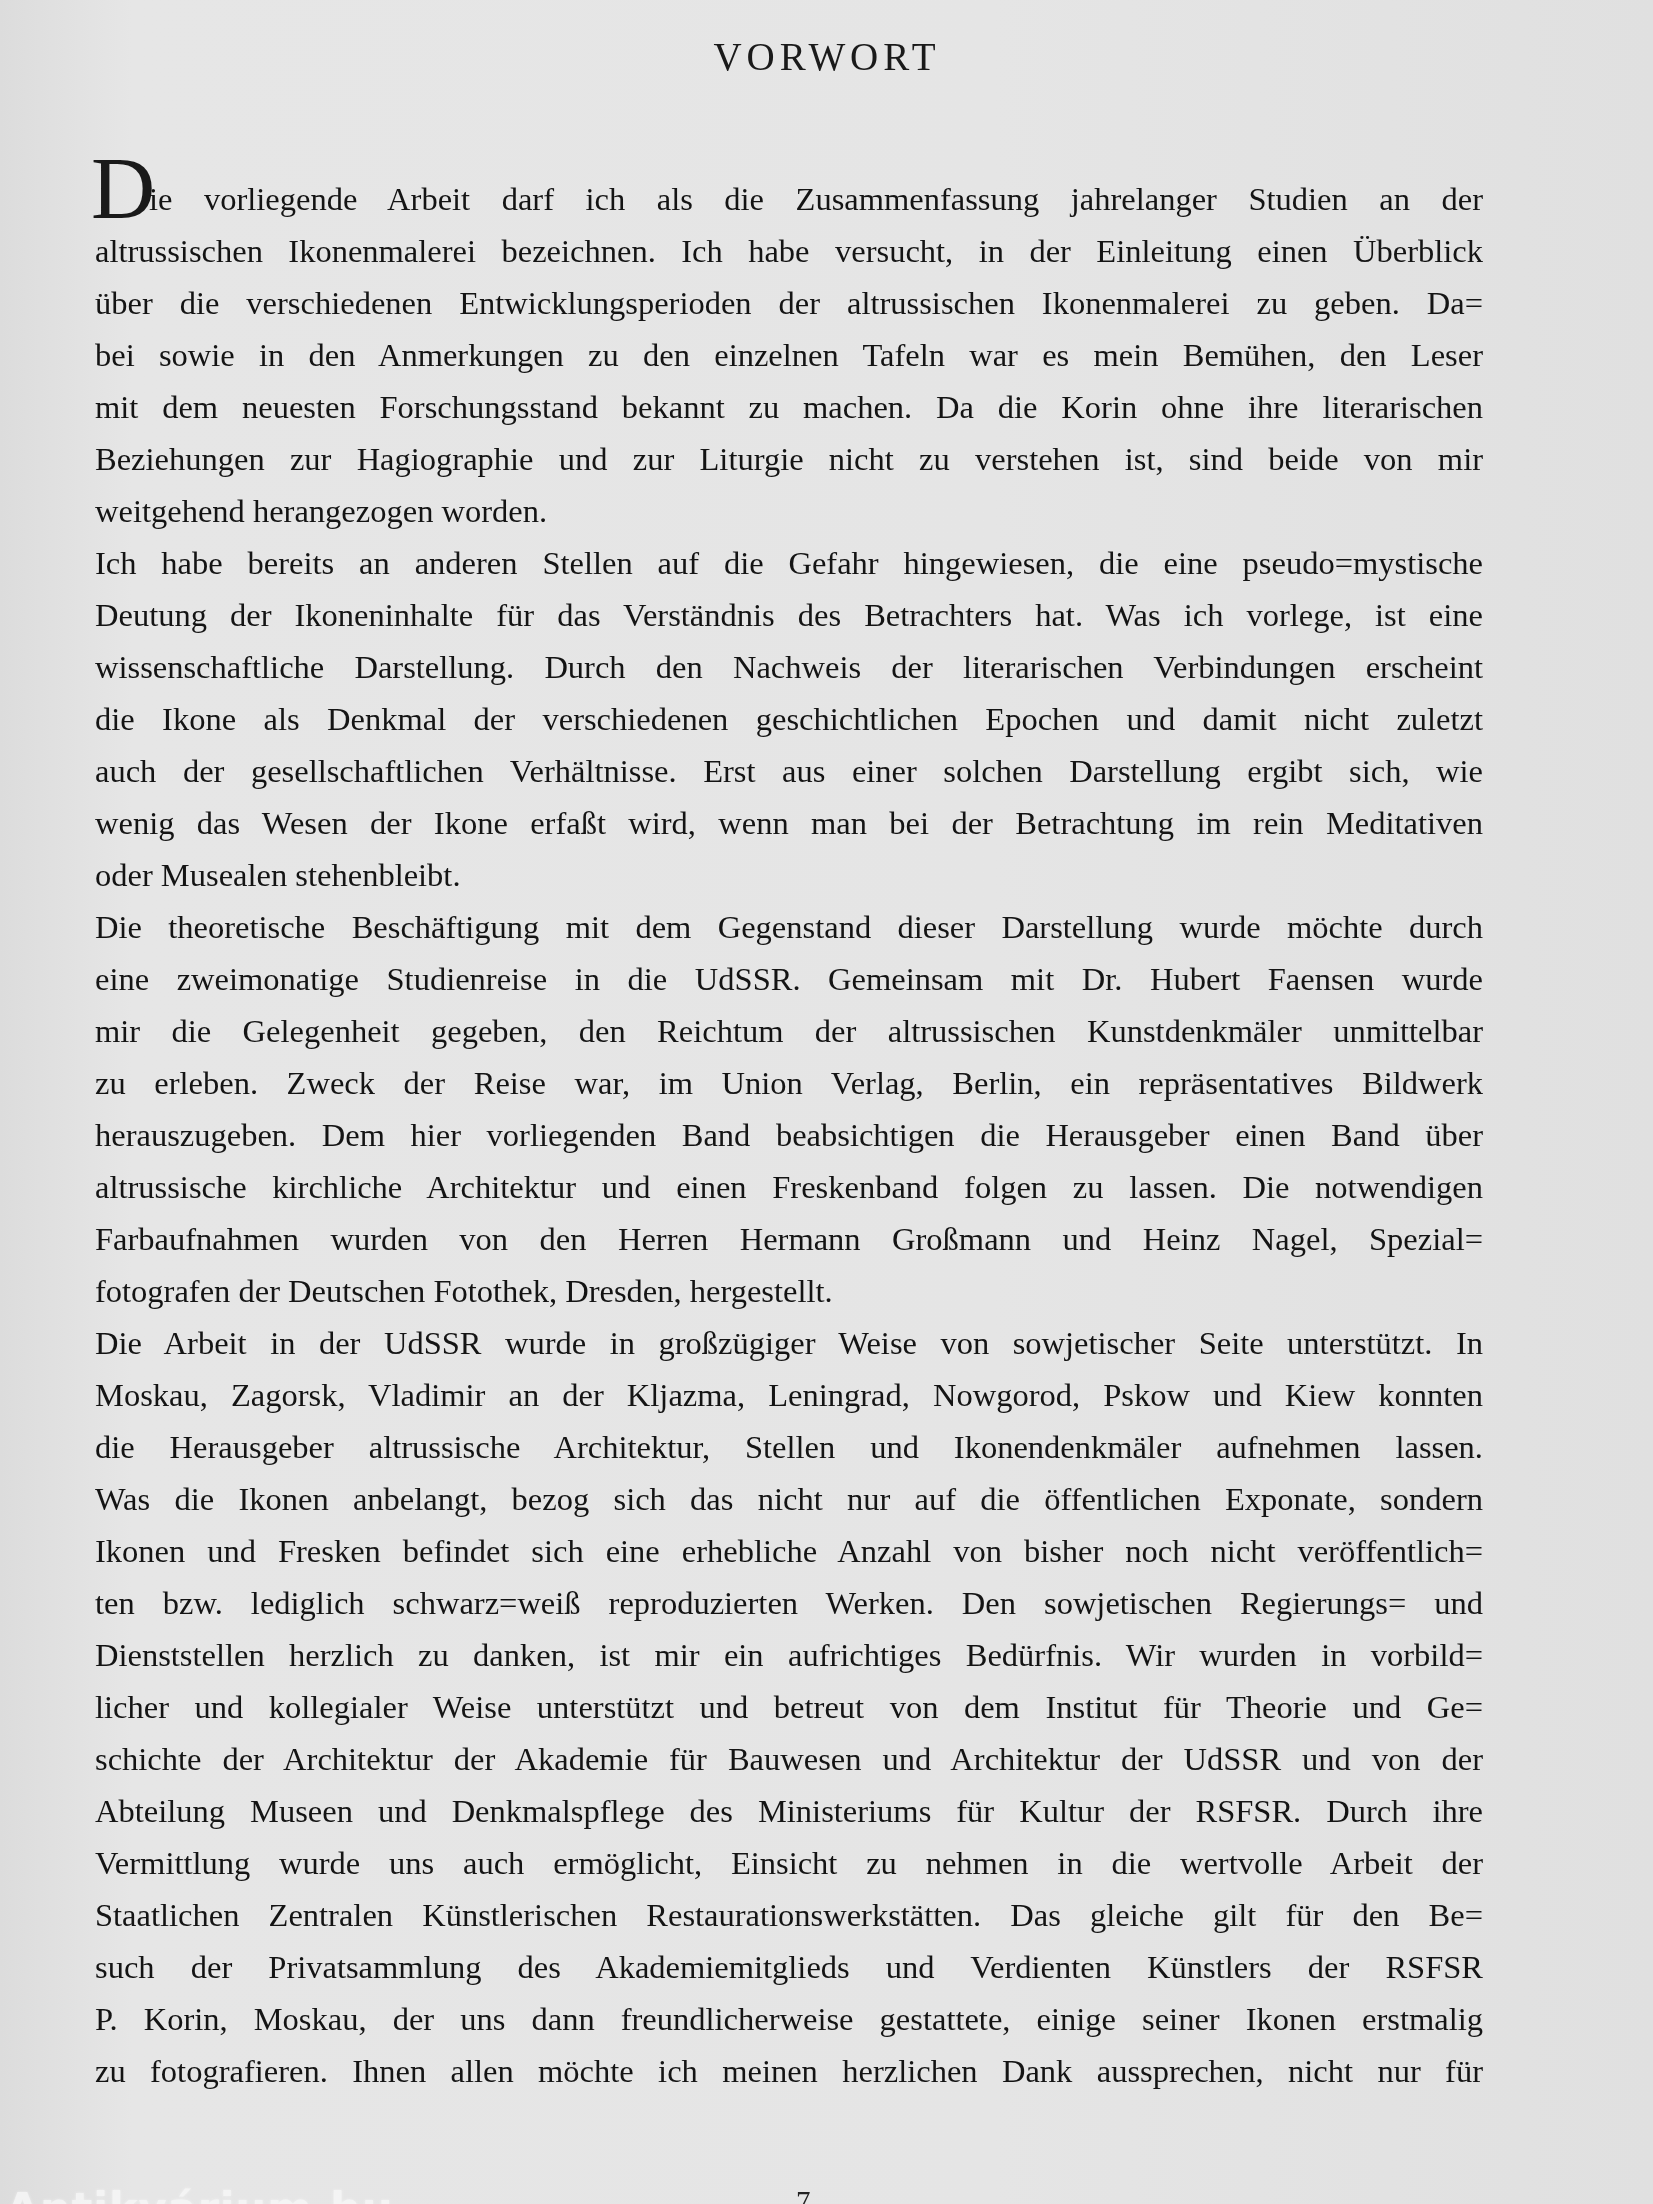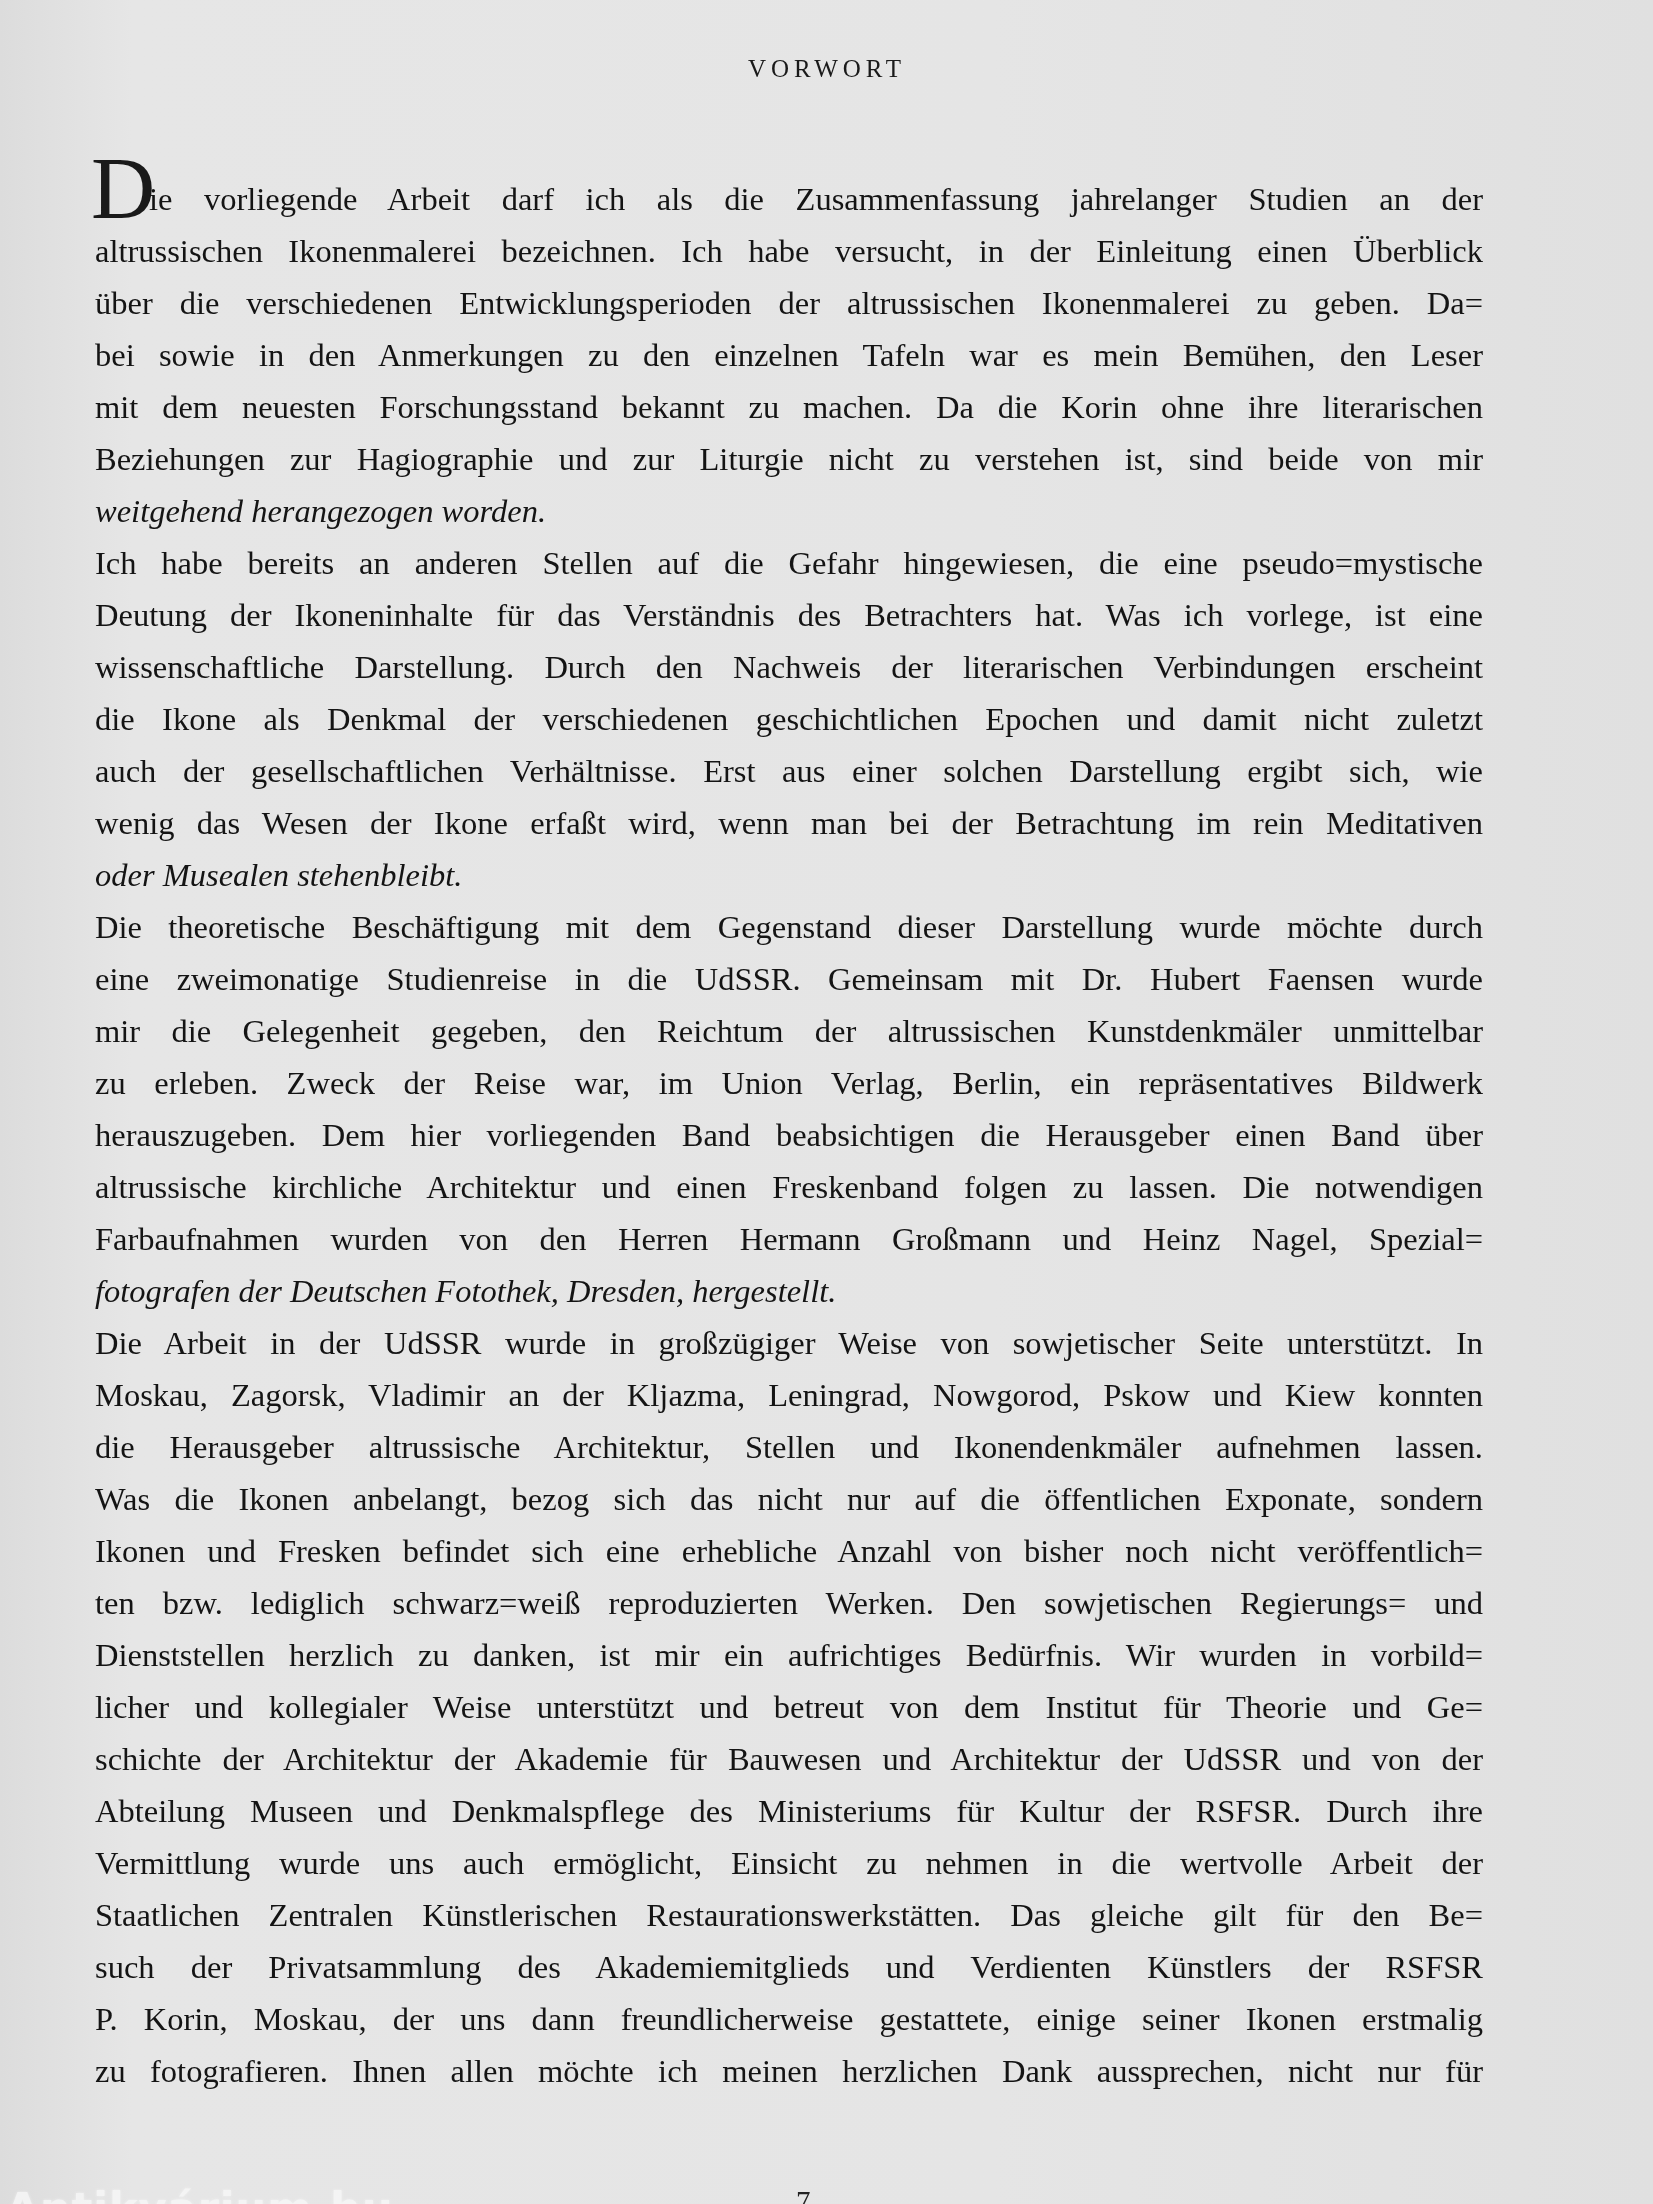--- a/index.html
+++ b/index.html
@@ -17,26 +17,26 @@
       color: #161616;
     }
     .page {
       position: absolute;
       left: 0; top: 0;
       width: 1654px;
       height: 2205px;
     }
     .title {
       position: absolute;
-      top: 45px;
+      top: 33px;
       left: 0;
       width: 1654px;
       text-align: center;
       font-family: "Liberation Serif", "DejaVu Serif", serif;
-      font-size: 25px;
+      font-size: 39px;
       letter-spacing: 4.9px;
       color: #1a1a1a;
       line-height: 47px;
     }
     .body-text {
       position: absolute;
       left: 95px;
       top: 173px;
       width: 1388px;
       font-family: "Liberation Serif", "DejaVu Serif", serif;
@@ -46,21 +46,20 @@
     }
     .line {
       display: block;
       white-space: nowrap;
       text-align: justify;
       text-align-last: justify;
       height: 52px;
     }
     .line.last {
       text-align-last: left;
-      font-style: italic;
     }
     .dropcap-line {
       position: relative;
       padding-left: 0;
     }
     .dropcap {
       position: absolute;
       left: -3.9px;
       top: -29px;
       font-family: "Liberation Serif", "DejaVu Serif", serif;

